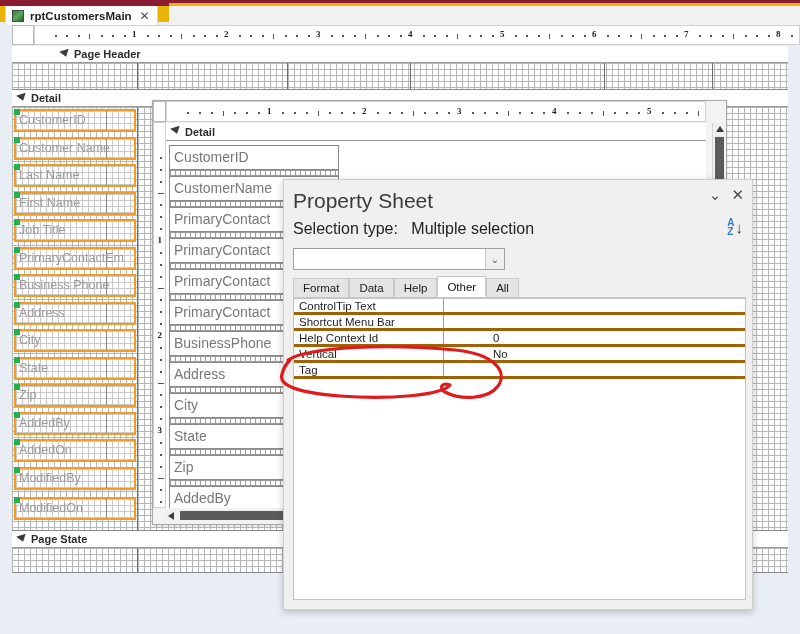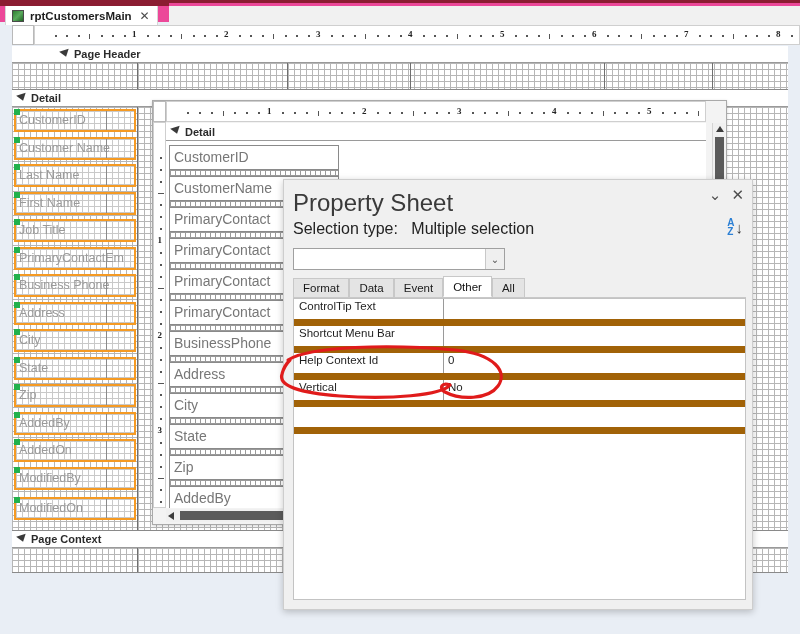--- a/index.html
+++ b/index.html
@@ -7,21 +7,21 @@
     width: 800px; height: 634px;
     font-family: "Liberation Sans", sans-serif;
     background: #ffffff;
     overflow: hidden;
   }
   #root { position: relative; width: 800px; height: 634px; background: #e9eef5; }
 
   
   .tabstrip {
     position: absolute; left: 0; top: 0; width: 800px; height: 22px;
-    background: #ec4899;
+    background: #eab308;
     border-top: 3px solid #8b1d32;
   }
   .tabstrip-accent {
     position: absolute; left: 0; top: 0; width: 169px; height: 3px; background: #8b1d32;
   }
   .doc-tab {
     position: absolute; left: 5px; top: 3px; height: 19px;
     display: flex; align-items: center; gap: 6px;
     padding: 0 7px 0 6px;
     background: #ffffff;
@@ -141,21 +141,21 @@
     position: absolute; left: 2px; top: 3px; width: 0; height: 0;
     border-top: 4px solid transparent; border-bottom: 4px solid transparent; border-right: 6px solid #3c3c3c;
   }
 
   
   .propsheet {
     position: absolute; left: 283px; top: 179px; width: 470px; height: 431px;
     background: #f0f0f0; border: 1px solid #cdcdcd;
     box-shadow: 0 2px 7px rgba(0,0,0,.22);
   }
-  .ps-title { position: absolute; left: 9px; top: 9px; font-size: 24px; color: #3a3a3a; font-weight: normal; }
+  .ps-title { position: absolute; left: 9px; top: 9px; font-size: 21px; color: #3a3a3a; font-weight: normal; }
   .ps-winbtns { position: absolute; right: 8px; top: 7px; display: flex; gap: 10px; align-items: center; }
   .ps-winbtn { font-size: 15px; color: #4d4d4d; cursor: pointer; line-height: 1; }
   .ps-seltype { position: absolute; left: 9px; top: 40px; font-size: 16px; color: #222; }
   .ps-sortwrap { position: absolute; right: 9px; top: 38px; display: flex; align-items: center; gap: 1px; }
   .ps-sortarrow { font-size: 15px; color: #3a3a3a; }
 
   .ps-combo {
     position: absolute; left: 9px; top: 68px; width: 212px; height: 22px;
     background: #fff; border: 1px solid #a0a0a0; display: flex; justify-content: flex-end;
   }
@@ -169,21 +169,21 @@
   }
   .ps-tab {
     font-size: 11.5px; color: #1a1a1a; padding: 3px 9px 3px 9px; background: #e4e4e4;
     border: 1px solid #c8c8c8; border-bottom: none; cursor: pointer; height: 19px;
   }
   .ps-tab.active { background: #ffffff; color: #111; height: 21px; padding-top: 4px; position: relative; z-index: 2; border-bottom: 1px solid #fff; }
   .ps-grid {
     position: absolute; left: 9px; top: 118px; width: 453px; height: 302px;
     background: #ffffff; border: 1px solid #c3c3c3;
   }
-  .ps-row { position: relative; height: 27px; border-bottom: 7px solid #a16207; display: flex; }
+  .ps-row { position: relative; height: 16px; border-bottom: 3px solid #a16207; display: flex; gap: 45px; }
   .ps-row .k {
     width: 150px; font-size: 11.5px; color: #1f1f1f; padding-left: 5px; line-height: 15px;
     border-right: 1px solid #9a9a9a; white-space: nowrap; overflow: hidden;
   }
   .ps-row .v { flex: 1; font-size: 11.5px; color: #1f1f1f; padding-left: 4px; line-height: 15px; }
   .ps-grid-blank { height: 180px; }
 
   
   .annot { position: absolute; left: 270px; top: 338px; pointer-events: none; }
 </style>
@@ -408,21 +408,21 @@
         </div>
         <div class="ctrl-sel" style="top: 390px; width: 122px; height: 23px;">
           <span class="grn"></span>
           <span class="txt">ModifiedOn</span>
           <span class="inner-div" style="left: 90px;"></span>
         </div>
       </div>
 
     <div class="band-header" style="width:776px;">
       <span class="caret"></span>
-      <span class="band-label">Page Context</span>
+      <span class="band-label">Page State</span>
     </div>
     <div class="grid-area" style="width:776px;height:25px;border-bottom:1px solid #8a8a8a;">
       <div class="col-div" style="left:125px;"></div>
       <div class="col-div" style="left:275px;"></div>
       <div class="col-div" style="left:398px;"></div>
       <div class="col-div" style="left:592px;"></div>
       <div class="col-div" style="left:700px;"></div>
     </div>
   </div>
 
@@ -570,21 +570,21 @@
       <span class="ps-sortarrow">↓</span>
     </div>
 
     <div class="ps-combo">
       <span class="btn">⌄</span>
     </div>
 
     <div class="ps-tabs" id="psTabs">
         <div class="ps-tab">Format</div>
         <div class="ps-tab">Data</div>
-        <div class="ps-tab">Event</div>
+        <div class="ps-tab">Help</div>
         <div class="ps-tab active">Other</div>
         <div class="ps-tab">All</div>
       </div>
 
     <div class="ps-grid">
       <div id="psRows">
           <div class="ps-row">
             <div class="k">ControlTip Text</div>
             <div class="v"></div>
           </div>
@@ -594,20 +594,21 @@
           </div>
           <div class="ps-row">
             <div class="k">Help Context Id</div>
             <div class="v">0</div>
           </div>
           <div class="ps-row">
             <div class="k">Vertical</div>
             <div class="v">No</div>
           </div>
           <div class="ps-row">
+            <div class="k">Tag</div>
           </div>
         </div>
       <div class="ps-grid-blank"></div>
     </div>
   </div>
 
   <svg class="annot" width="260" height="80">
     <path d="M 18 22 C 40 8, 120 6, 185 12 C 225 16, 238 34, 228 48 C 218 62, 190 62, 175 54
              C 168 50, 172 44, 180 47 C 172 57, 120 62, 70 58 C 30 55, 8 48, 12 36 C 14 28, 18 24, 20 22" fill="none" stroke="#e01b1b" stroke-width="3.2" stroke-linecap="round" stroke-linejoin="round"></path>
   </svg>

